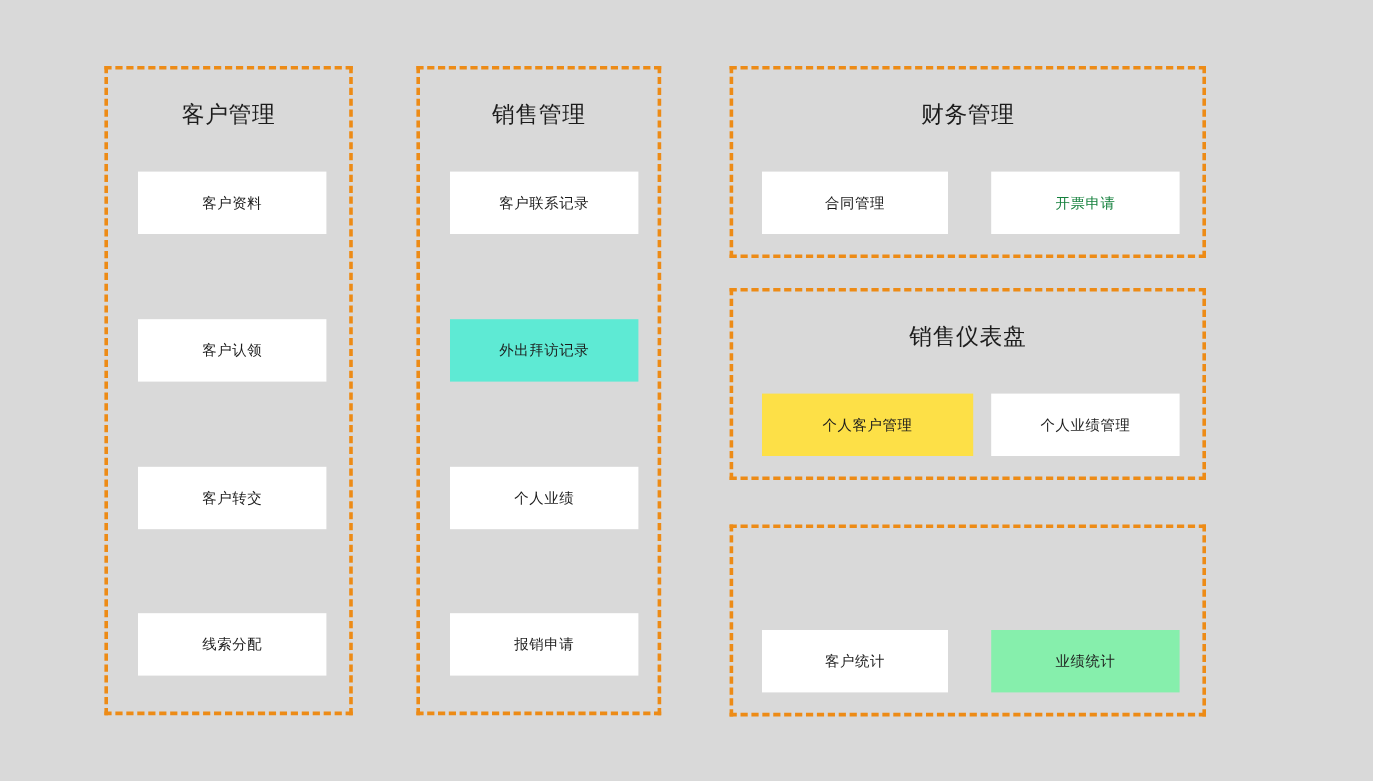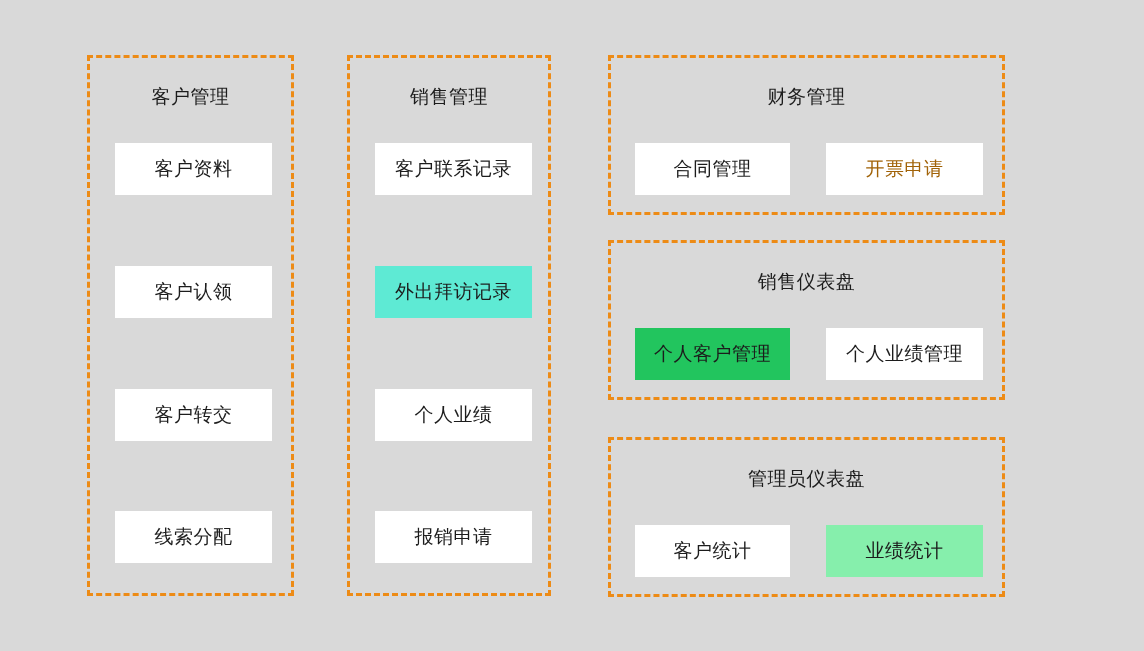--- a/index.html
+++ b/index.html
@@ -41,21 +41,21 @@
     letter-spacing: 0.5px;
     white-space: nowrap;
   }
 
   
   .node {
     position: absolute;
     box-sizing: border-box;
     background: #ffffff;
     color: #1c1c1c;
-    font-size: 19px;
+    font-size: 12px;
     letter-spacing: 0.5px;
     display: flex;
     align-items: center;
     justify-content: center;
     white-space: nowrap;
     border: 0;
   }
 
   
   .col-stack .group-title { top: 27px; }
@@ -77,25 +77,24 @@
     <div class="group col-stack" style="left: 347px; top: 55px; width: 204px; height: 541px; border-color: rgb(237, 139, 22);">
       <div class="group-title" style="color: rgb(28, 28, 28);">销售管理</div>
       <div class="node" style="left: 25px; top: 85px; width: 157px; height: 52px; background: rgb(255, 255, 255); color: rgb(28, 28, 28);">客户联系记录</div>
       <div class="node" style="left: 25px; top: 208px; width: 157px; height: 52px; background: #5eead4; color: rgb(28, 28, 28);">外出拜访记录</div>
       <div class="node" style="left: 25px; top: 453px; width: 157px; height: 52px; background: rgb(255, 255, 255); color: rgb(28, 28, 28);">报销申请</div>
       <div class="node" style="left: 25px; top: 331px; width: 157px; height: 52px; background: rgb(255, 255, 255); color: rgb(28, 28, 28);">个人业绩</div>
     </div>
     <div class="group col-wide" style="left: 608px; top: 55px; width: 397px; height: 160px; border-color: rgb(237, 139, 22);">
       <div class="group-title" style="color: rgb(28, 28, 28);">财务管理</div>
       <div class="node" style="left: 24px; top: 85px; width: 155px; height: 52px; background: rgb(255, 255, 255); color: rgb(28, 28, 28);">合同管理</div>
-      <div class="node" style="left: 215px; top: 85px; width: 157px; height: 52px; background: rgb(255, 255, 255); color: #a16207;">开票申请</div>
+      <div class="node" style="left: 215px; top: 85px; width: 157px; height: 52px; background: rgb(255, 255, 255); color: #15803d;">开票申请</div>
     </div>
     <div class="group col-wide" style="left: 608px; top: 240px; width: 397px; height: 160px; border-color: rgb(237, 139, 22);">
       <div class="group-title" style="color: rgb(28, 28, 28);">销售仪表盘</div>
-      <div class="node" style="left: 24px; top: 85px; width: 155px; height: 52px; background: #22c55e; color: rgb(28, 28, 28); font-family: Liberation Mono, monospace;">个人客户管理</div>
+      <div class="node" style="left: 24px; top: 85px; width: 176px; height: 52px; background: #fde047; color: rgb(28, 28, 28); font-family: Liberation Mono, monospace;">个人客户管理</div>
       <div class="node" style="left: 215px; top: 85px; width: 157px; height: 52px; background: rgb(255, 255, 255); color: rgb(28, 28, 28);">个人业绩管理</div>
     </div>
     <div class="group col-wide" style="left: 608px; top: 437px; width: 397px; height: 160px; border-color: rgb(237, 139, 22);">
-      <div class="group-title" style="color: rgb(28, 28, 28);">管理员仪表盘</div>
       <div class="node" style="left: 24px; top: 85px; width: 155px; height: 52px; background: rgb(255, 255, 255); color: rgb(28, 28, 28);">客户统计</div>
       <div class="node" style="left: 215px; top: 85px; width: 157px; height: 52px; background: #86efac; color: rgb(28, 28, 28);">业绩统计</div>
     </div>
   </div>
 
 </body></html>

